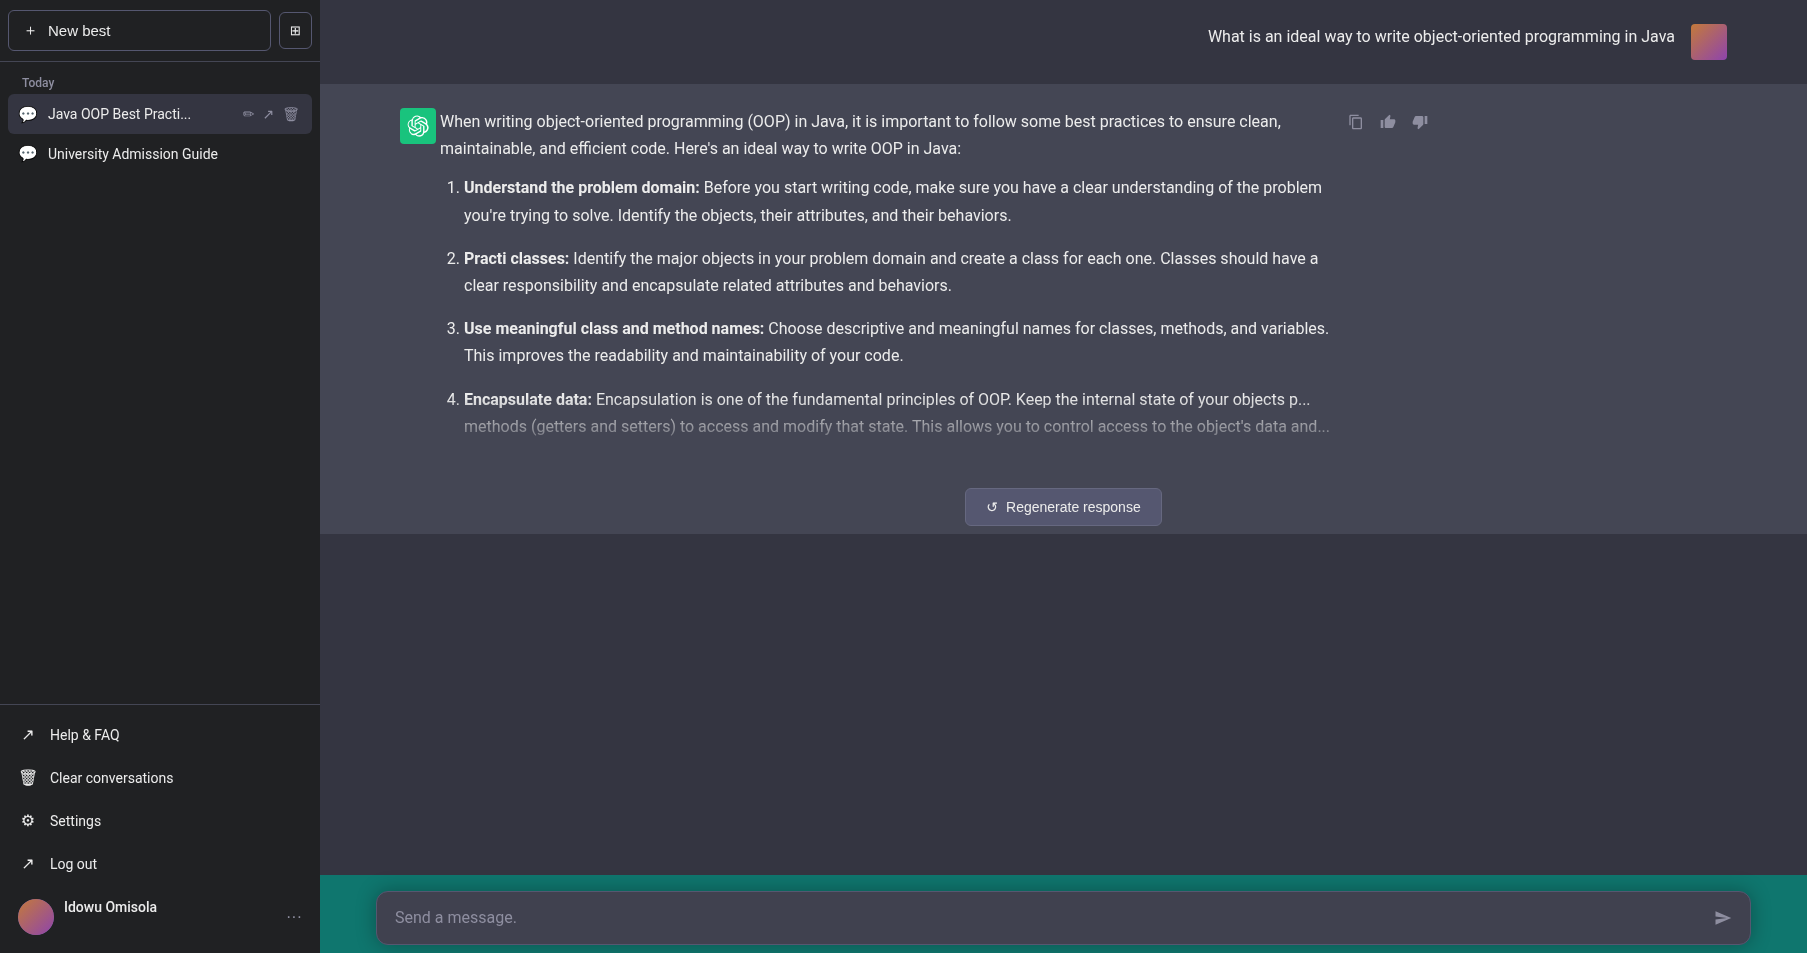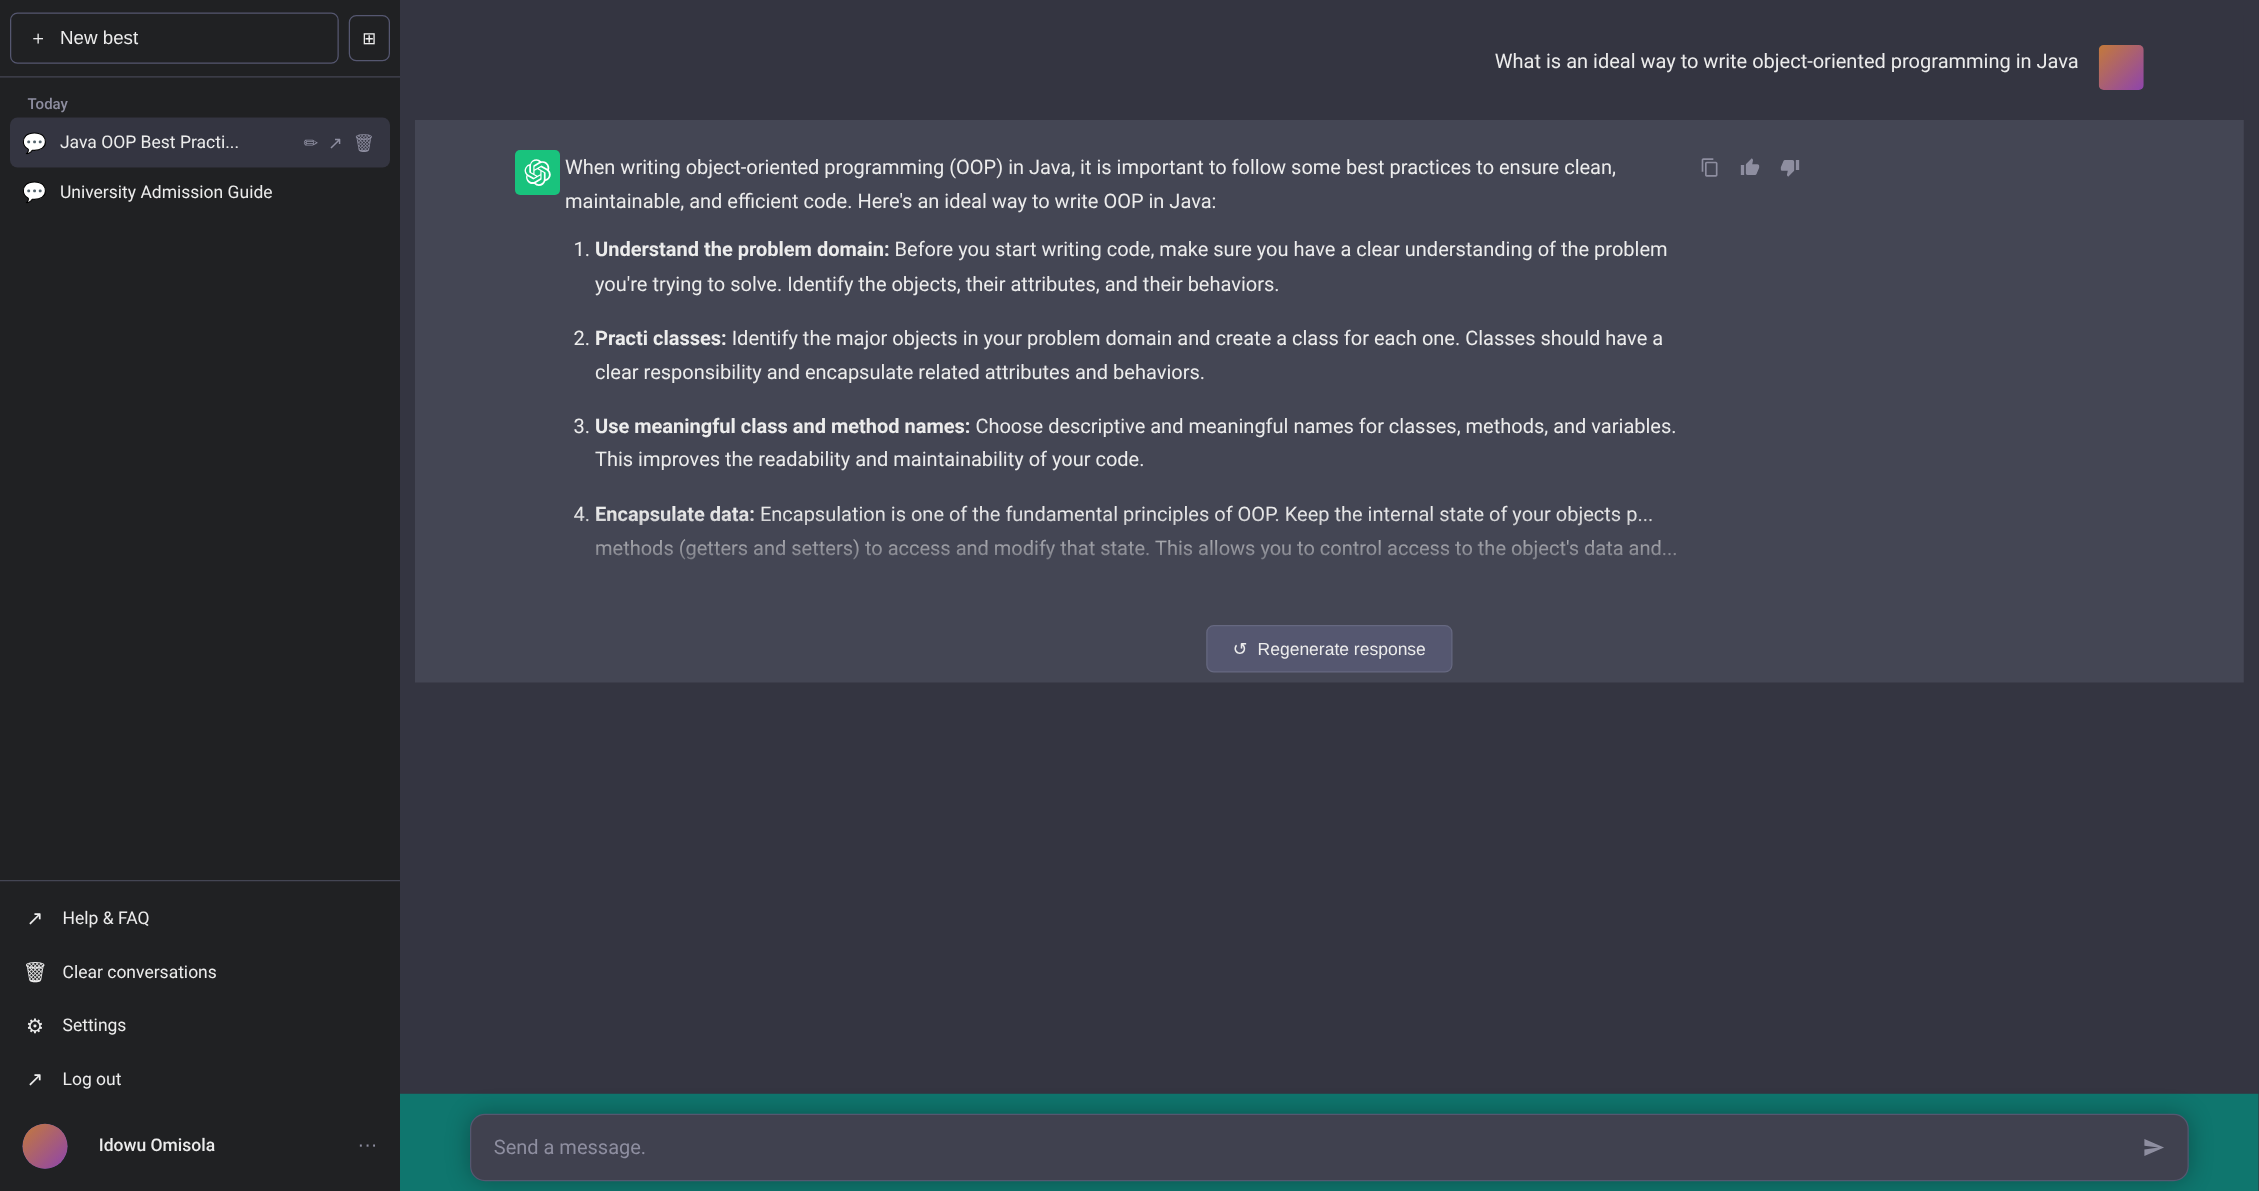--- a/index.html
+++ b/index.html
@@ -129,22 +129,21 @@
 
     .sidebar-bottom-item .item-icon {
       font-size: 16px;
       width: 20px;
       text-align: center;
       flex-shrink: 0;
     }
 
     .sidebar-user {
       display: flex;
-      align-items: center;
-      gap: 25px;
+      gap: 10px;
       padding: 10px;
       border-radius: 6px;
       cursor: pointer;
       margin-top: 4px;
     }
 
     .user-avatar {
       width: 36px;
       height: 36px;
       border-radius: 50%;
@@ -185,21 +184,21 @@
       flex: 1;
       display: flex;
       flex-direction: column;
       background: #343541;
       overflow: hidden;
     }
 
     .chat-area {
       flex: 1;
       overflow-y: auto;
-      padding: 12px;
+      padding: 0;
     }
 
     
     .user-message-row {
       display: flex;
       justify-content: flex-end;
       padding: 24px 80px 24px 200px;
       background: #343541;
       gap: 16px;
       align-items: flex-start;

